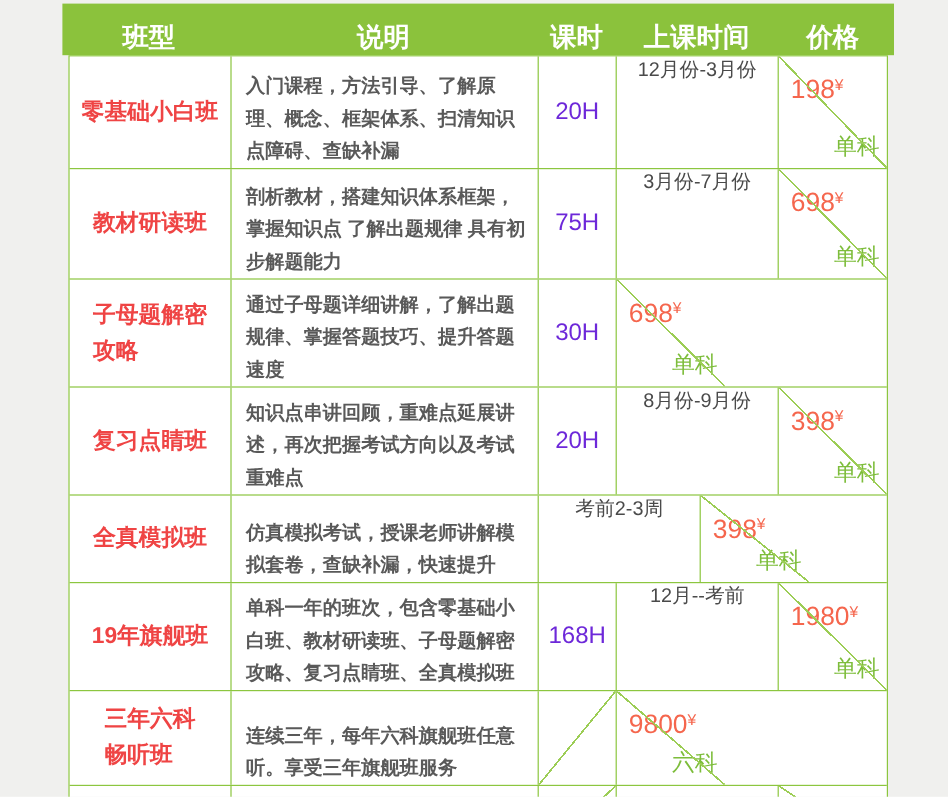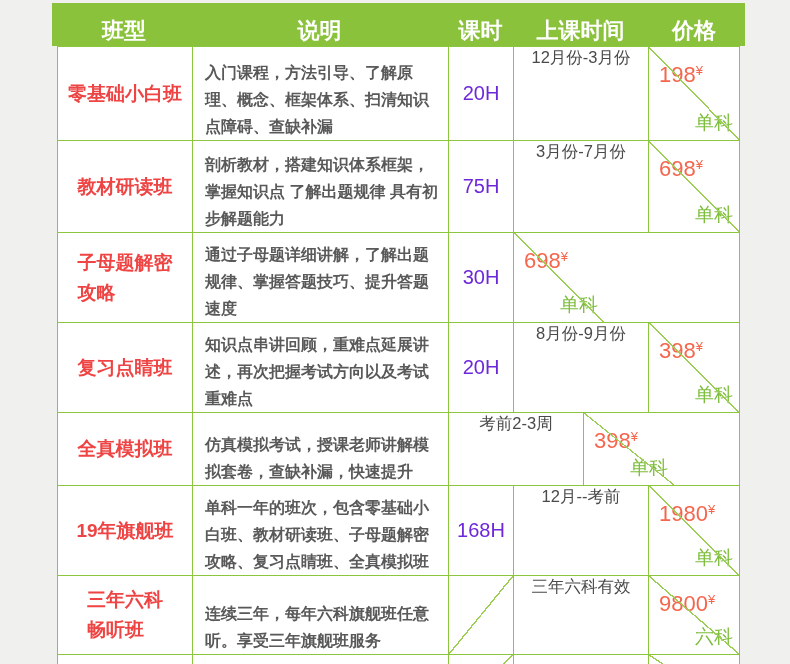--- a/index.html
+++ b/index.html
@@ -205,23 +205,20 @@
       <div class="cell c-name">
           <div class="class-name">三年六科
 畅听班</div>
         </div>
       <div class="cell c-desc">
           <div class="desc">连续三年，每年六科旗舰班任意听。享受三年旗舰班服务</div>
         </div>
       <div class="cell c-hours diag-down">
           <div class="hours"></div>
         </div>
-      <div class="cell c-sched">
-          <div class="sched">三年六科有效</div>
-        </div>
       <div class="cell c-price diag-up">
         <div class="price"><span>9800</span><span class="yen">¥</span></div>
         <div class="unit">六科</div>
       </div>
     </div>
 
     <div class="trow r8">
       <div class="cell c-name">
           <div class="class-name"></div>
         </div>

